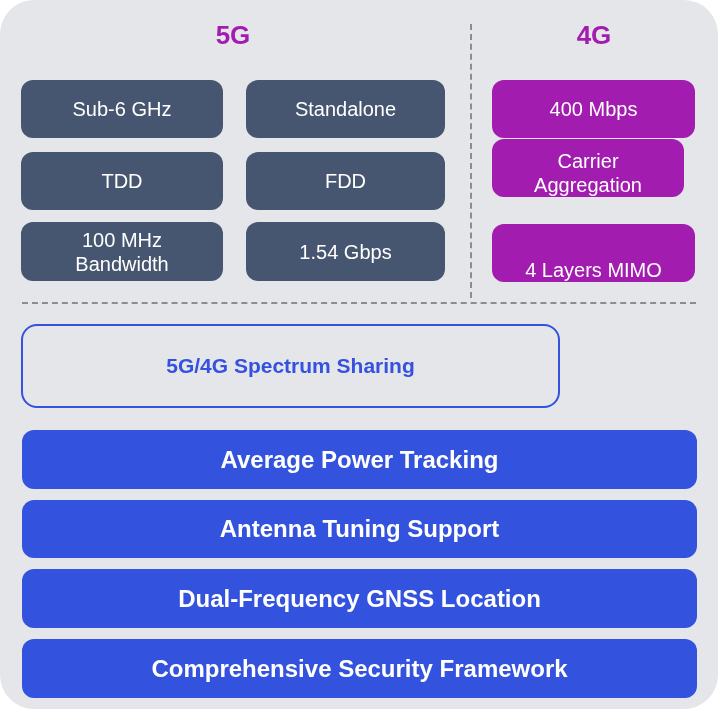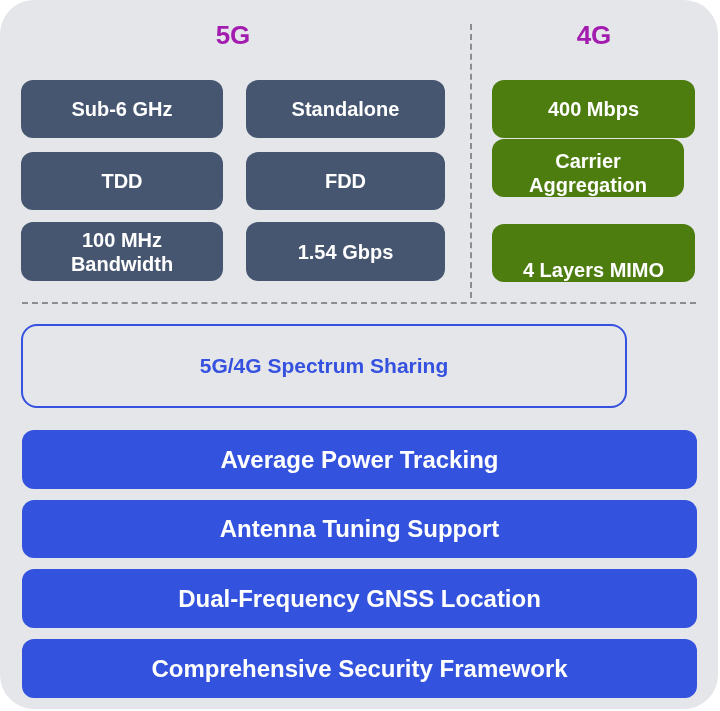--- a/index.html
+++ b/index.html
@@ -1,24 +1,24 @@
 <!DOCTYPE html>
 <html><head>
 <meta charset="utf-8">
 <style>
   html, body { margin:0; padding:0; background:#ffffff; }
   body { width:720px; height:711px; position:relative; overflow:hidden; font-family:"Liberation Sans", "DejaVu Sans", sans-serif; }
   .panel { position:absolute; left:0; top:0; width:718px; height:709px; background:#e5e6ea; border-radius:34px; }
   .heading { position:absolute; font-weight:bold; font-size:26px; color:#a21caf; text-align:center; }
-  .box { position:absolute; display:flex; align-items:center; justify-content:center; text-align:center; border-radius:12px; color:#fff; font-weight:bold; font-size:20px; line-height:24px; box-sizing:border-box; }
+  .box { position:absolute; display:flex; align-items:center; justify-content:center; text-align:center; border-radius:12px; color:#fff; font-weight:normal; font-size:20px; line-height:24px; box-sizing:border-box; }
   .dark { background:#475670; }
-  .light { background:#4d7c0f; }
+  .light { background:#a21caf; }
   .vline { position:absolute; left:470px; top:24px; height:274px; border-left:2px dashed #8a8d94; }
   .hline { position:absolute; left:22px; top:302px; width:674px; border-top:2px dashed #8a8d94; }
-  .outline { position:absolute; left:21px; top:324px; width:606px; height:84px; border:2px solid #3451df; border-radius:16px; box-sizing:border-box; display:flex; align-items:center; justify-content:center; color:#3451df; font-weight:bold; font-size:21px; }
+  .outline { position:absolute; left:21px; top:324px; width:539px; height:84px; border:2px solid #3451df; border-radius:16px; box-sizing:border-box; display:flex; align-items:center; justify-content:center; color:#3451df; font-weight:bold; font-size:21px; }
   .bar { position:absolute; left:22px; width:675px; background:#3352dd; border-radius:12px; color:#fff; font-weight:bold; font-size:24px; display:flex; align-items:center; justify-content:center; }
 </style>
 </head>
 <body>
 
 <div class="panel">
   <div class="heading" style="left:21px; top:20px; width:424px;">5G</div>
   <div class="heading" style="left:493px; top:20px; width:202px;">4G</div>
 
   <div class="vline"></div>

